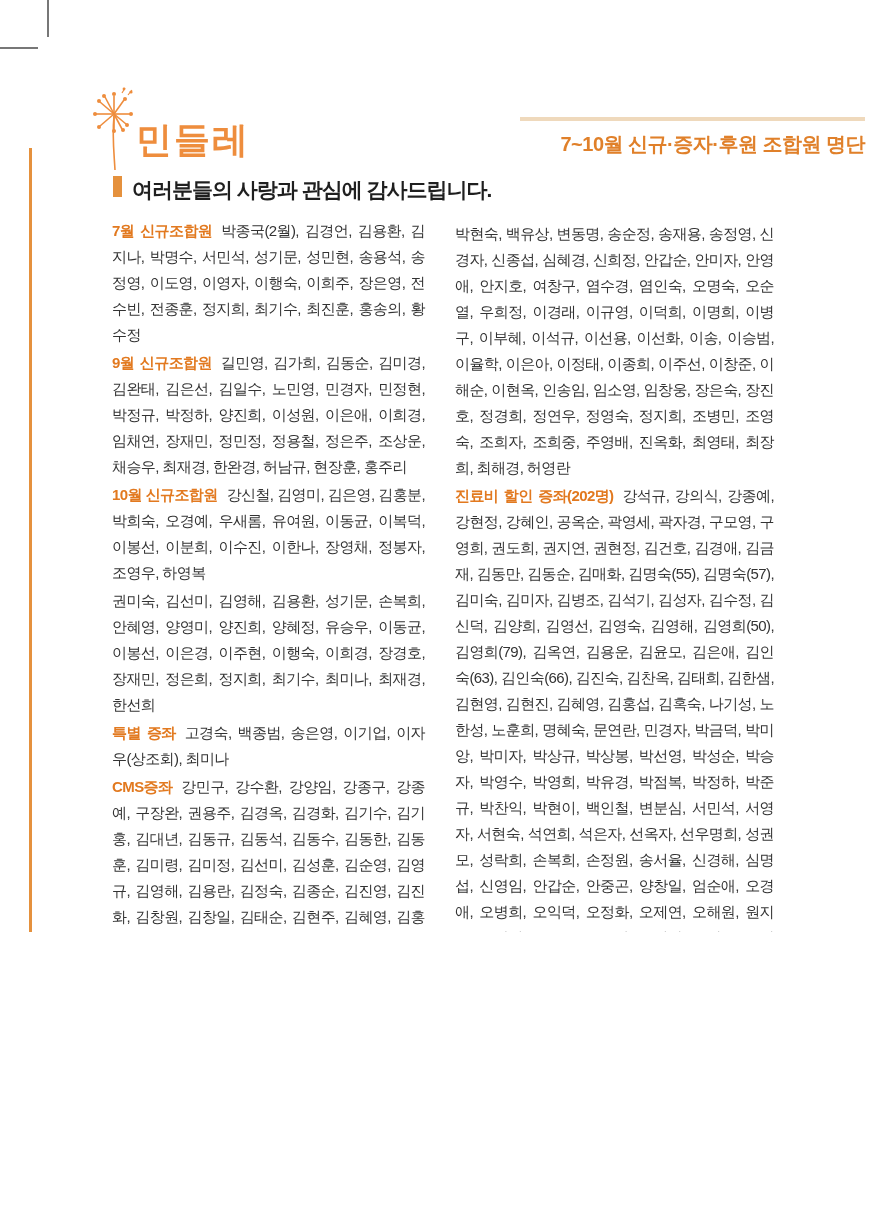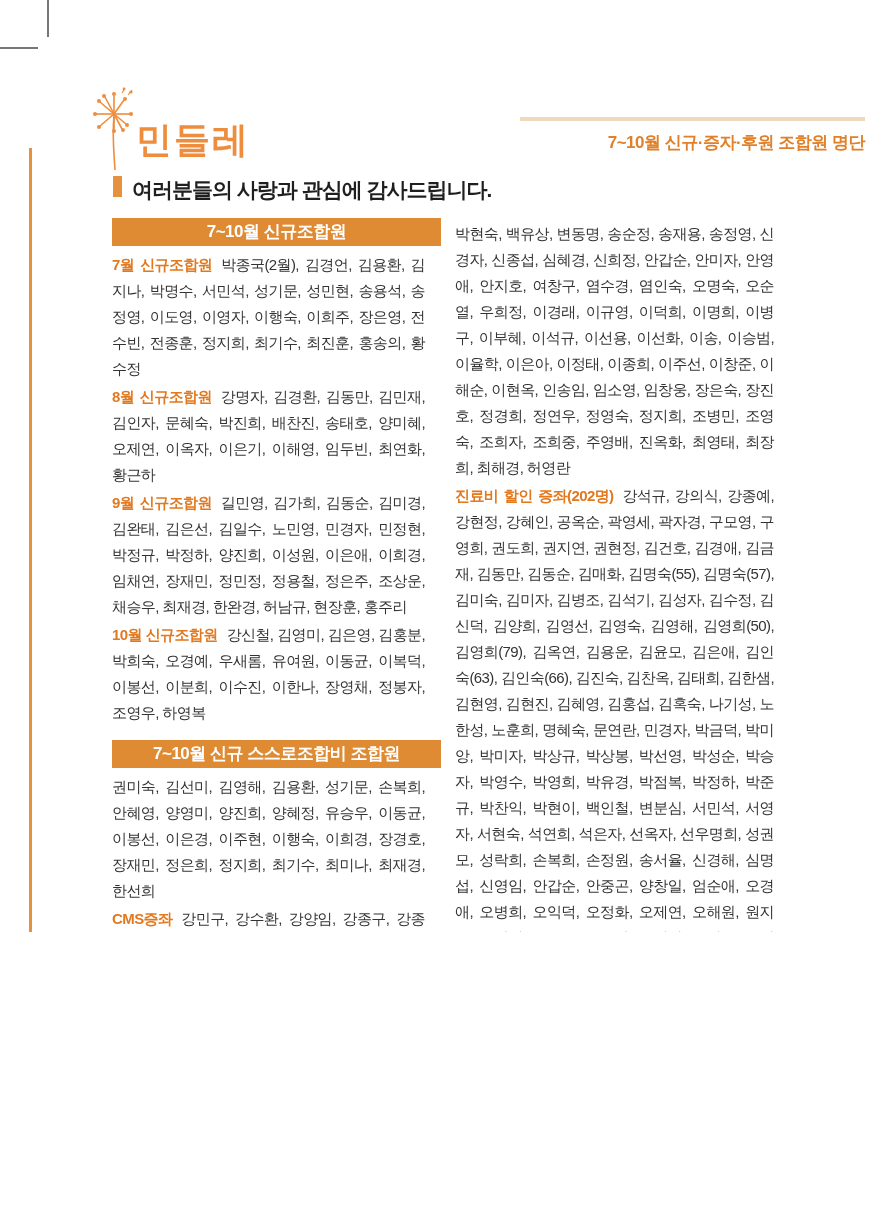--- a/index.html
+++ b/index.html
@@ -30,21 +30,21 @@
     font-weight: 800;
     letter-spacing: 2px;
     line-height: 1;
     padding-bottom: 14px;
   }
   
   .hdr-rule { position: absolute; left: 520px; top: 117px; width: 345px; height: 4px; background: #EFD9BC; }
   .hdr-title {
     position: absolute; left: 420px; top: 131px; width: 445px;
     text-align: right;
-    color: #E0802A; font-weight: bold; font-size: 17px; letter-spacing: -0.5px;
+    color: #E0802A; font-weight: bold; font-size: 20px; letter-spacing: -0.5px;
   }
   
   .main-title { position: absolute; left: 113px; top: 176px; display: flex; align-items: flex-start; }
   .title-block { width: 9px; height: 21px; background: #E5913D; margin-right: 10px; }
   .title-text { color: #1f1f1f; font-weight: bold; font-size: 21px; letter-spacing: -1px; }
   
   .col { position: absolute; font-size: 15px; line-height: 26px; color: #333; text-align: justify; letter-spacing: -0.6px; }
   .col-left { left: 112px; top: 218px; width: 329px; }
   .col-right { left: 455px; top: 221px; width: 335px; }
   .bar {
@@ -122,38 +122,36 @@
 
   <div class="hdr-rule"></div>
   <div class="hdr-title">7~10월 신규·증자·후원 조합원 명단</div>
 
   <div class="main-title">
     <span class="title-block"></span>
     <span class="title-text">여러분들의 사랑과 관심에 감사드립니다.</span>
   </div>
 
   <div class="col col-left">
-    <div class="bar">7~10월 신규조합원</div>
 
     <p class="para">
       <span class="glabel">7월 신규조합원</span><span>박종국(2월), 김경언, 김용환, 김지나, 박명수, 서민석, 성기문, 성민현, 송용석, 송정영, 이도영, 이영자, 이행숙, 이희주, 장은영, 전수빈, 전종훈, 정지희, 최기수, 최진훈, 홍송의, 황수정</span>
-    </p>
-    <p class="para">
-      <span class="glabel">8월 신규조합원</span><span>강명자, 김경환, 김동만, 김민재, 김인자, 문혜숙, 박진희, 배찬진, 송태호, 양미혜, 오제연, 이옥자, 이은기, 이해영, 임두빈, 최연화, 황근하</span>
     </p>
     <p class="para">
       <span class="glabel">9월 신규조합원</span><span>길민영, 김가희, 김동순, 김미경, 김완태, 김은선, 김일수, 노민영, 민경자, 민정현, 박정규, 박정하, 양진희, 이성원, 이은애, 이희경, 임채연, 장재민, 정민정, 정용철, 정은주, 조상운, 채승우, 최재경, 한완경, 허남규, 현장훈, 홍주리</span>
     </p>
     <p class="para">
       <span class="glabel">10월 신규조합원</span><span>강신철, 김영미, 김은영, 김홍분, 박희숙, 오경예, 우새롬, 유여원, 이동균, 이복덕, 이봉선, 이분희, 이수진, 이한나, 장영채, 정봉자, 조영우, 하영복</span>
     </p>
 
-    <div class="bar spaced">7~10월 신규 스스로조합비 조합원</div>
     <p class="para">권미숙, 김선미, 김영해, 김용환, 성기문, 손복희, 안혜영, 양영미, 양진희, 양혜정, 유승우, 이동균, 이봉선, 이은경, 이주현, 이행숙, 이희경, 장경호, 장재민, 정은희, 정지희, 최기수, 최미나, 최재경, 한선희</p>
 
+    <p class="para">
+      <span class="glabel">특별 증좌</span><span>고경숙, 백종범, 송은영, 이기업, 이자우(상조회), 최미나</span>
+    </p>
     <p class="para">
       <span class="glabel">CMS증좌</span><span>강민구, 강수환, 강양임, 강종구, 강종예, 구장완, 권용주, 김경옥, 김경화, 김기수, 김기홍, 김대년, 김동규, 김동석, 김동수, 김동한, 김동훈, 김미령, 김미정, 김선미, 김성훈, 김순영, 김영규, 김영해, 김용란, 김정숙, 김종순, 김진영, 김진화, 김창원, 김창일, 김태순, 김현주, 김혜영, 김홍섭, 김효섭, 남기은, 남정아, 노한성, 류복희, 문진태, 박강호, 박경숙, 박명순, 박선영, 박순희, 박신연, 박영범, 박용숙, 박주미,</span>
     </p>
   </div>
 
   <div class="col col-right">
     <p class="para">박현숙, 백유상, 변동명, 송순정, 송재용, 송정영, 신경자, 신종섭, 심혜경, 신희정, 안갑순, 안미자, 안영애, 안지호, 여창구, 염수경, 염인숙, 오명숙, 오순열, 우희정, 이경래, 이규영, 이덕희, 이명희, 이병구, 이부혜, 이석규, 이선용, 이선화, 이송, 이승범, 이율학, 이은아, 이정태, 이종희, 이주선, 이창준, 이해순, 이현옥, 인송임, 임소영, 임창웅, 장은숙, 장진호, 정경희, 정연우, 정영숙, 정지희, 조병민, 조영숙, 조희자, 조희중, 주영배, 진옥화, 최영태, 최장희, 최해경, 허영란</p>
     <p class="para">
       <span class="glabel">진료비 할인 증좌(202명)</span><span>강석규, 강의식, 강종예, 강현정, 강혜인, 공옥순, 곽영세, 곽자경, 구모영, 구영희, 권도희, 권지연, 권현정, 김건호, 김경애, 김금재, 김동만, 김동순, 김매화, 김명숙(55), 김명숙(57), 김미숙, 김미자, 김병조, 김석기, 김성자, 김수정, 김신덕, 김양희, 김영선, 김영숙, 김영해, 김영희(50), 김영희(79), 김옥연, 김용운, 김윤모, 김은애, 김인숙(63), 김인숙(66), 김진숙, 김찬옥, 김태희, 김한샘, 김현영, 김현진, 김혜영, 김홍섭, 김혹숙, 나기성, 노한성, 노훈희, 명혜숙, 문연란, 민경자, 박금덕, 박미앙, 박미자, 박상규, 박상봉, 박선영, 박성순, 박승자, 박영수, 박영희, 박유경, 박점복, 박정하, 박준규, 박찬익, 박현이, 백인철, 변분심, 서민석, 서영자, 서현숙, 석연희, 석은자, 선옥자, 선우명희, 성권모, 성락희, 손복희, 손정원, 송서율, 신경해, 심명섭, 신영임, 안갑순, 안중곤, 양창일, 엄순애, 오경애, 오병희, 오익덕, 오정화, 오제연, 오해원, 원지윤, 유성미, 유순주, 유승화, 유영란, 유영준, 윤경아, 윤대준(70), 윤대준(71), 윤보국, 윤부희, 이건희, 이경노, 이계숙, 이귀자, 이근화, 이금은, 이도영, 이명숙, 이미자, 이민섭, 이복임, 이상국, 이상순, 이석재, 이세현, 이순복, 이영란, 이영수, 이영자, 이옥자, 이월자, 이윤주, 이은봉, 이은영, 이정민, 이정순, 이정자, 이정한, 이정훈, 이찬현, 이해영, 이행숙, 이현석, 이현창, 인송임, 임남희, 임문혁, 임병훈, 임숙자, 임완배, 임재숙, 임정임, 임현순, 임희, 장유철, 장윤정, 장인숙, 장지안, 장현자, 전동민, 전지연, 정란희, 정명자, 정미숙, 정복희, 정성진, 정옥순, 정원영, 정인숙, 정춘택, 정화실, 조미자, 조상운, 조선기, 조영옥, 조옥분, 조옥진, 조희중, 주소윤, 최기수, 최명희, 최미향, 최상선, 최성용, 최영심, 최정혜, 최진호, 표은주, 한명순, 한미숙, 한수빈, 환완경, 한정희, 한혜택, 함창호, 허연, 형점옥, 홍송의, 홍윤경, 홍인영, 홍정숙, 황선희</span>
     </p>

